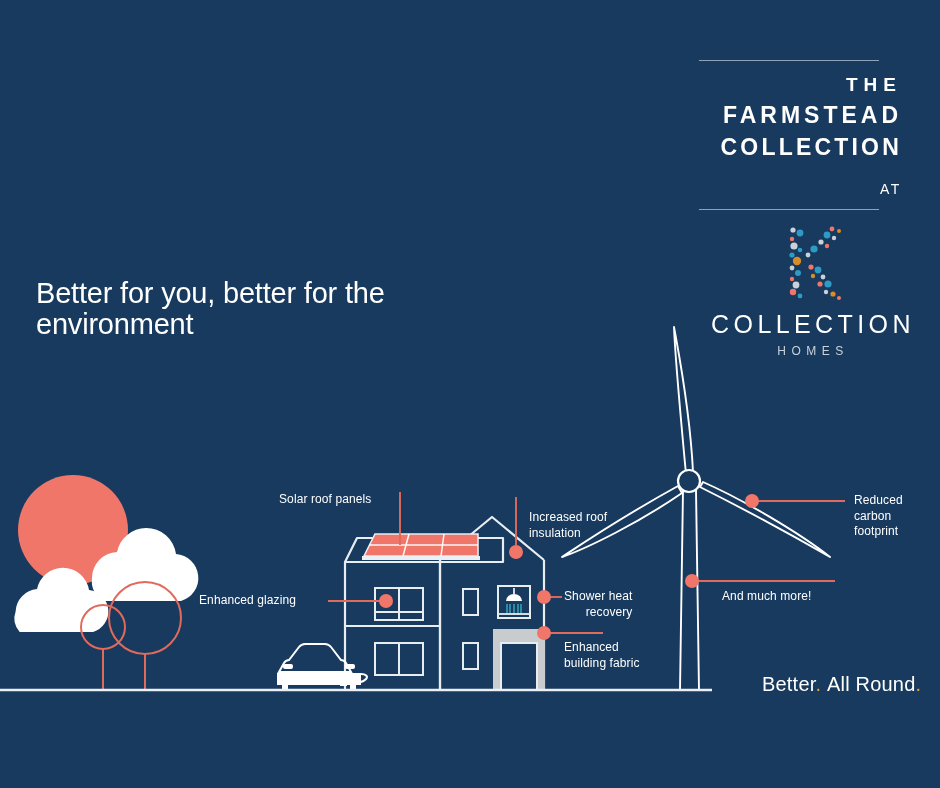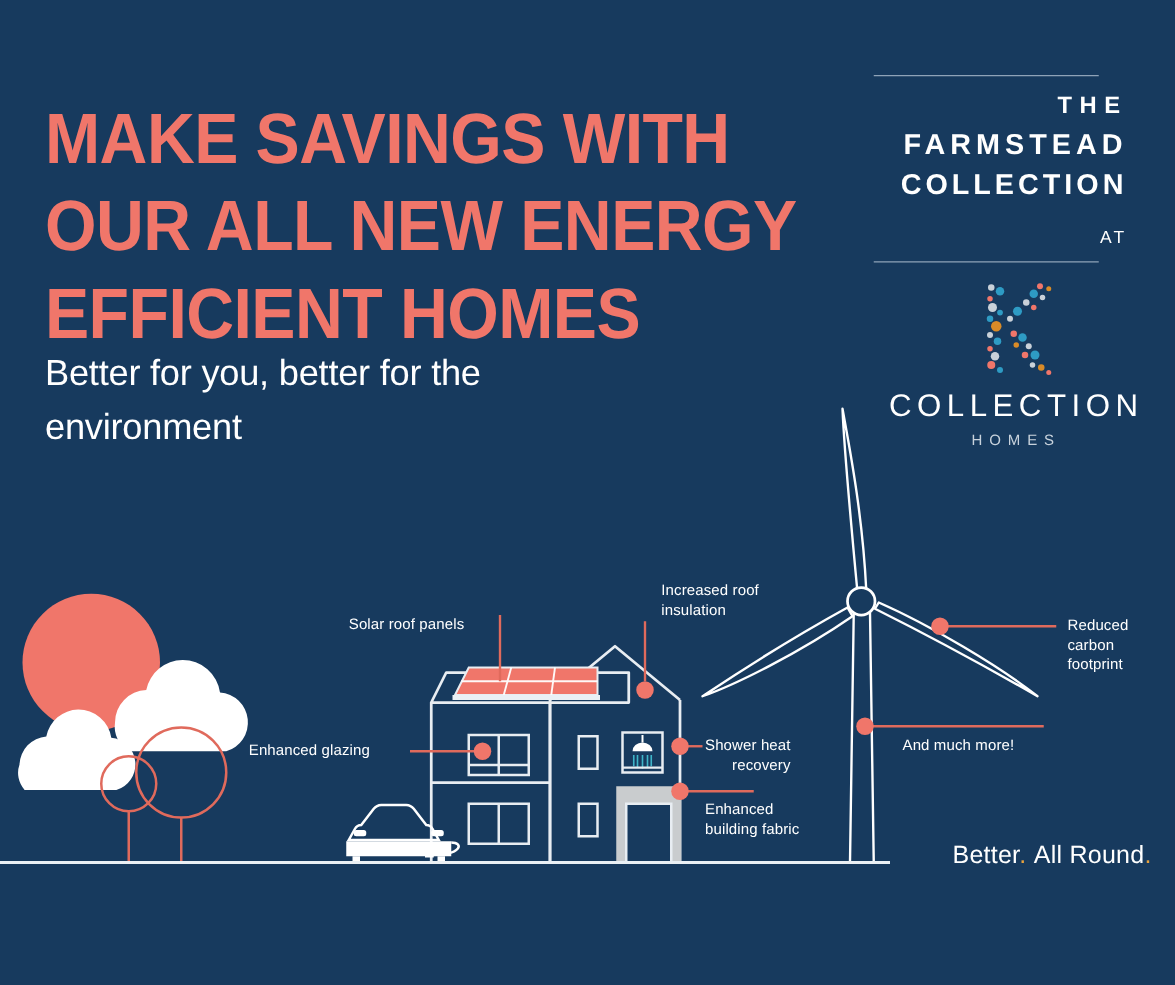--- a/index.html
+++ b/index.html
@@ -27,21 +27,21 @@
     line-height:70px;
     letter-spacing:-0.5px;
     color:#F0766A;
     text-transform:uppercase;
     transform:scaleX(0.93);
     transform-origin:left center;
     white-space:nowrap;
   }
   #subtitle{
     position:absolute; left:36px; top:278px; width:470px;
-    font-size:29px; line-height:43px;
+    font-size:29px; line-height:31px;
     color:#FFFFFF; font-weight:normal;
     letter-spacing:-0.2px;
   }
 
   
   #farmstead-logo{
     position:absolute; left:676px; top:52px; width:226px;
     text-align:right;
   }
   .rule{
@@ -90,21 +90,21 @@
   .annot{
     position:absolute;
     color:#ffffff;
     font-size:12px;
     line-height:15.5px;
     letter-spacing:0.1px;
     white-space:pre-line;
   }
   #annot-solar{ left:279px; top:492px; }
   #annot-glazing{ left:199px; top:593px; }
-  #annot-insulation{ left:529px; top:465px; }
+  #annot-insulation{ left:529px; top:510px; }
   #annot-shower{ left:564px; top:589px;text-align:right; }
   #annot-fabric{ left:564px; top:640px; }
   #annot-carbon{ left:854px; top:493px; }
   #annot-more{ left:722px; top:589px; }
 
   
   #tagline{
     position:absolute; left:762px; top:673px;
     font-size:20px; color:#ffffff; letter-spacing:0.2px;
     white-space:nowrap;
@@ -272,25 +272,20 @@
       <circle cx="544" cy="633" r="7" stroke="none"></circle>
 
       <line x1="752" y1="501" x2="845" y2="501"></line>
       <circle cx="752" cy="501" r="7" stroke="none"></circle>
 
       <line x1="692" y1="581" x2="835" y2="581"></line>
       <circle cx="692" cy="581" r="7" stroke="none"></circle>
     </g>
   </svg>
 
-  <div id="headline-block">
-    <div class="headline-line">MAKE SAVINGS WITH</div>
-    <div class="headline-line">OUR ALL NEW ENERGY</div>
-    <div class="headline-line">EFFICIENT HOMES</div>
-  </div>
 
   <div id="subtitle">Better for you, better for the environment</div>
 
   <div id="farmstead-logo">
     <div class="rule"></div>
     <div class="fs-the">THE</div>
     <div class="fs-farmstead">FARMSTEAD</div>
     <div class="fs-collection">COLLECTION</div>
     <div class="fs-at">AT</div>
     <div class="rule bottom"></div>

